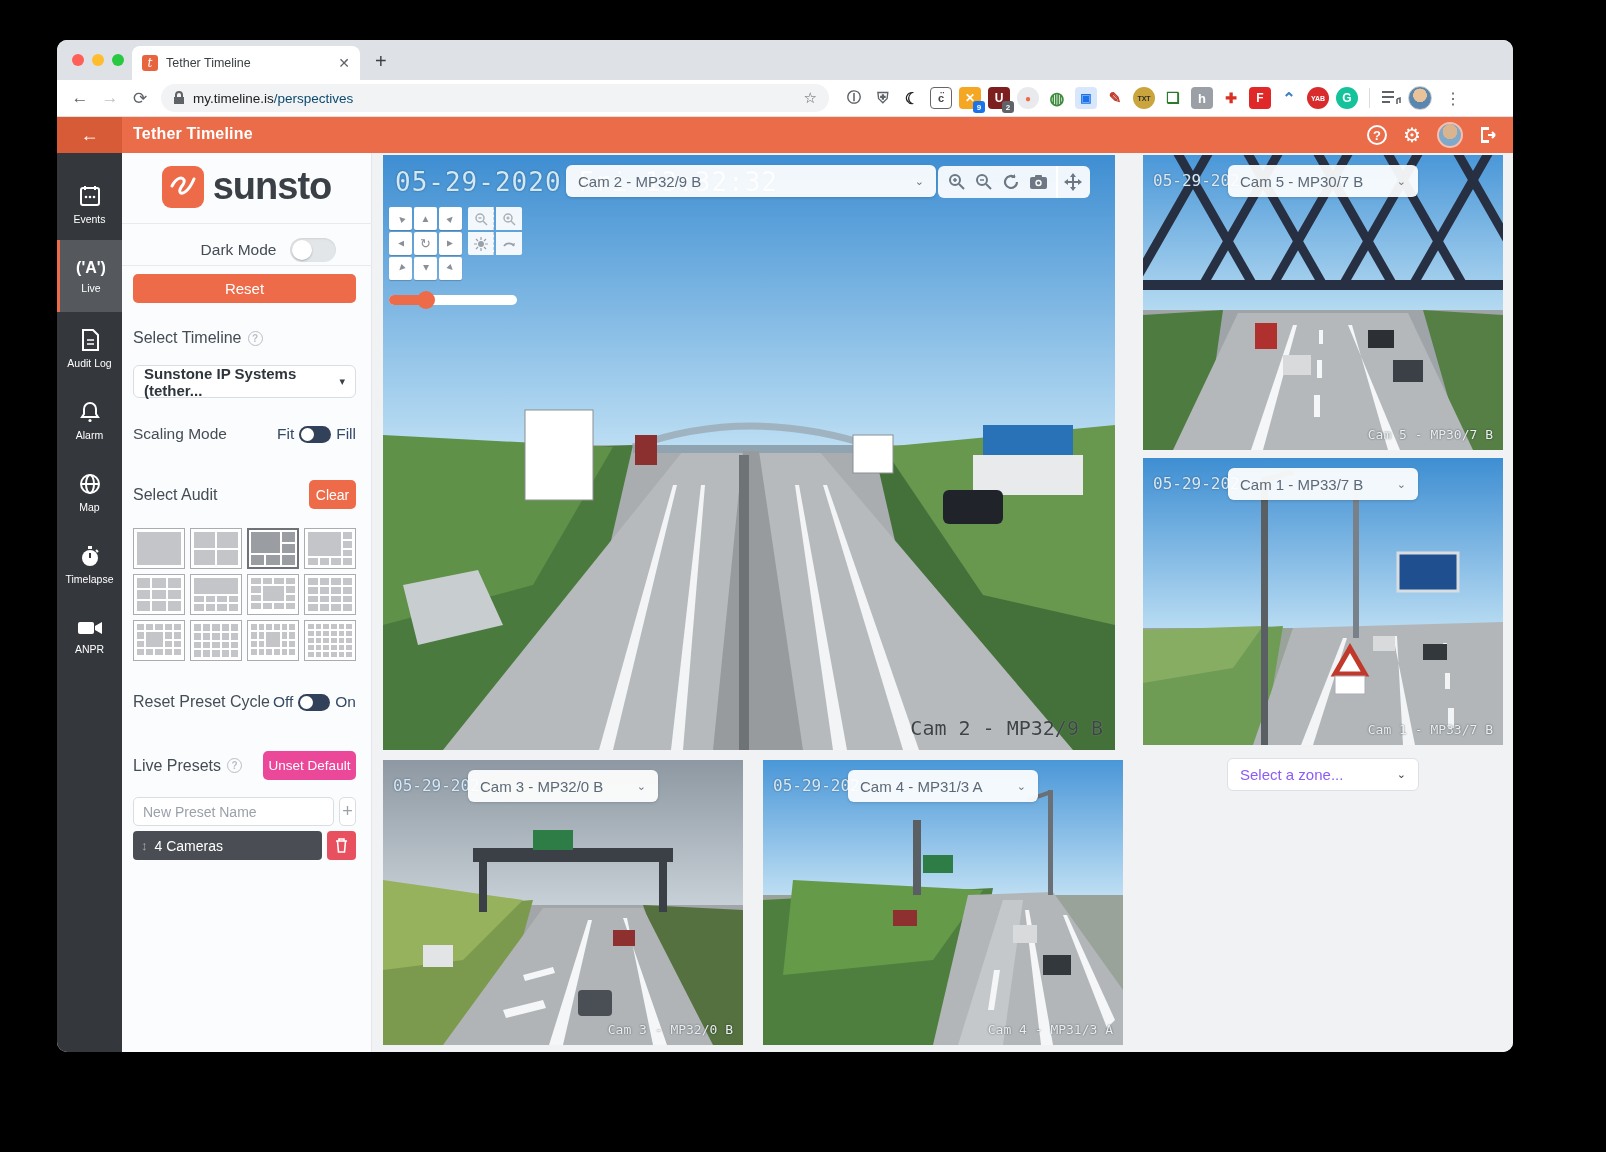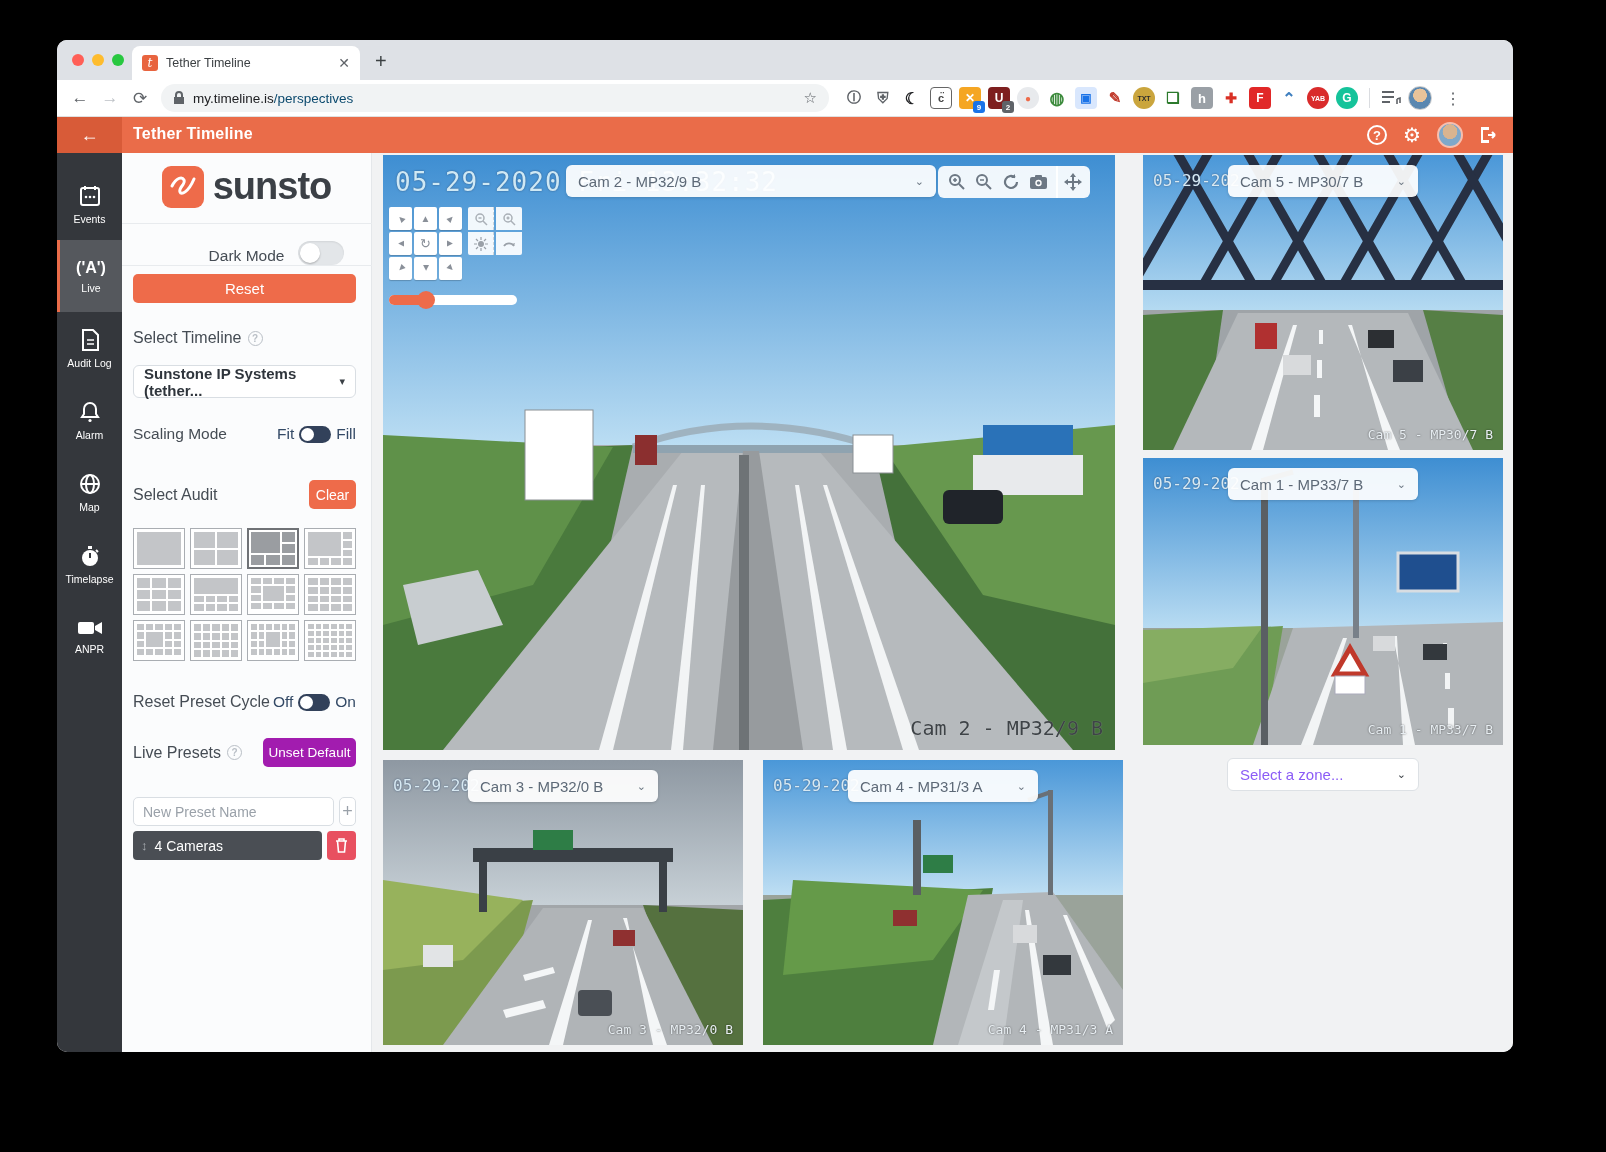--- a/index.html
+++ b/index.html
@@ -49,21 +49,21 @@
   .sidebar-stack { position:absolute; top:15px; left:0; width:65px; }
 
   
   .panel { position:absolute; left:65px; top:113px; width:250px; height:899px; background:#fbfcfd; border-right:1px solid #e4e7ea; }
   .brand { position:absolute; left:0; top:12px; width:100%; display:flex; align-items:center; justify-content:center; gap:9px; }
   .brand-sq { width:42px; height:42px; border-radius:9px; background:#ee6b4a; position:relative; }
   .brand-sq svg { position:absolute; left:6px; top:6px; }
   .brand-word { font-size:38px; font-weight:bold; color:#3b4046; letter-spacing:-1px; }
   .hr { position:absolute; left:0; width:250px; height:1px; background:#e8ebee; }
   .row-label { font-size:15.5px; color:#454c54; }
-  .darkmode-row { position:absolute; left:8px; top:82px; width:100%; height:30px; display:flex; align-items:flex-end; justify-content:center; gap:14px;padding-left:44px; }
+  .darkmode-row { position:absolute; left:0; top:82px; width:100%; height:30px; display:flex; align-items:center; justify-content:center; gap:14px;padding-left:44px; }
   .toggle-gray { width:46px; height:24px; border-radius:12px; background:#e3e6e9; position:relative; box-shadow:inset 0 1px 2px rgba(0,0,0,.08); }
   .toggle-gray .knob { position:absolute; left:2px; top:2px; width:20px; height:20px; border-radius:50%; background:#fff; box-shadow:0 1px 2px rgba(0,0,0,.25); }
   .btn-reset { position:absolute; left:11px; top:121px; width:223px; height:29px; background:#ee6b4a; border:none; border-radius:5px; color:#fff; font-size:15px; font-family:inherit; }
   .sect-label { position:absolute; left:11px; font-size:16px; color:#454c54; display:flex; align-items:center; gap:6px; }
   .qmark { width:15px; height:15px; border:1.5px solid #b9bfc6; border-radius:50%; color:#b9bfc6; font-size:10px; display:flex; align-items:center; justify-content:center; font-weight:bold; }
   .dd { background:#fff; border:1px solid #d9dee3; border-radius:6px; display:flex; align-items:center; padding:0 10px; justify-content:space-between; }
   .timeline-dd { position:absolute; left:11px; top:212px; width:223px; height:33px; }
   .timeline-dd .val { font-size:15px; font-weight:bold; color:#2f353c; }
   .caret { color:#3b4046; font-size:11px; }
   .scaling-row { position:absolute; left:11px; top:272px; width:223px; display:flex; align-items:center; justify-content:space-between; }
@@ -72,22 +72,22 @@
   .toggle-navy .knob { position:absolute; left:2px; top:2px; width:13px; height:13px; border-radius:50%; background:#fff; }
   .layout-row { position:absolute; left:11px; top:327px; width:223px; display:flex; align-items:center; justify-content:space-between; }
   .btn-clear { width:47px; height:29px; background:#ee6b4a; border:none; border-radius:5px; color:#fff; font-size:14px; font-family:inherit; }
   .thumbs { position:absolute; left:11px; top:375px; width:223px; display:grid; grid-template-columns:repeat(4,52px); grid-auto-rows:41px; gap:5px; }
   .thumb { background:#fff; border:1px solid #a9adb2; padding:3px; }
   .thumb .tg { width:100%; height:100%; display:grid; gap:2px; }
   .thumb .tg div { background:#c3c5c8; }
   .thumb.sel { border:2px solid #6f7276; padding:2px; }
   .thumb.sel .tg div { background:#9a9da1; }
   .autopreset-row { position:absolute; left:11px; top:540px; width:223px; display:flex; align-items:center; justify-content:space-between; }
-  .livepresets-row { position:absolute; left:11px; top:585px; width:223px; display:flex; align-items:center; justify-content:space-between; }
-  .btn-unset { width:93px; height:29px; background:#a21caf; border:none; border-radius:5px; color:#fff; font-size:13.5px; font-family:inherit; }
+  .livepresets-row { position:absolute; left:11px; top:598px; width:223px; display:flex; align-items:center; justify-content:space-between; }
+  .btn-unset { width:93px; height:29px; background:#ec4899; border:none; border-radius:5px; color:#fff; font-size:13.5px; font-family:inherit; }
   .preset-new { position:absolute; left:11px; top:644px; width:223px; display:flex; gap:5px; }
   .preset-input { flex:1; height:29px; border:1px solid #d9dee3; border-radius:5px; padding:0 9px; font-size:14px; color:#333; font-family:inherit; }
   .preset-input::placeholder { color:#9aa1a9; }
   .btn-plus { width:29px; height:29px; background:#fff; border:1px solid #d9dee3; border-radius:5px; color:#9aa1a9; font-size:18px; }
   .preset-item { position:absolute; left:11px; top:678px; width:223px; display:flex; gap:5px; }
   .preset-pill { flex:1; height:29px; background:#4a4e54; border-radius:4px; color:#fff; font-size:14px; display:flex; align-items:center; padding:0 8px; gap:7px; }
   .updown { color:#a7abb0; font-size:13px; }
   .btn-trash { width:29px; height:29px; background:#e85060; border:none; border-radius:4px; display:flex; align-items:center; justify-content:center; }
 
   

